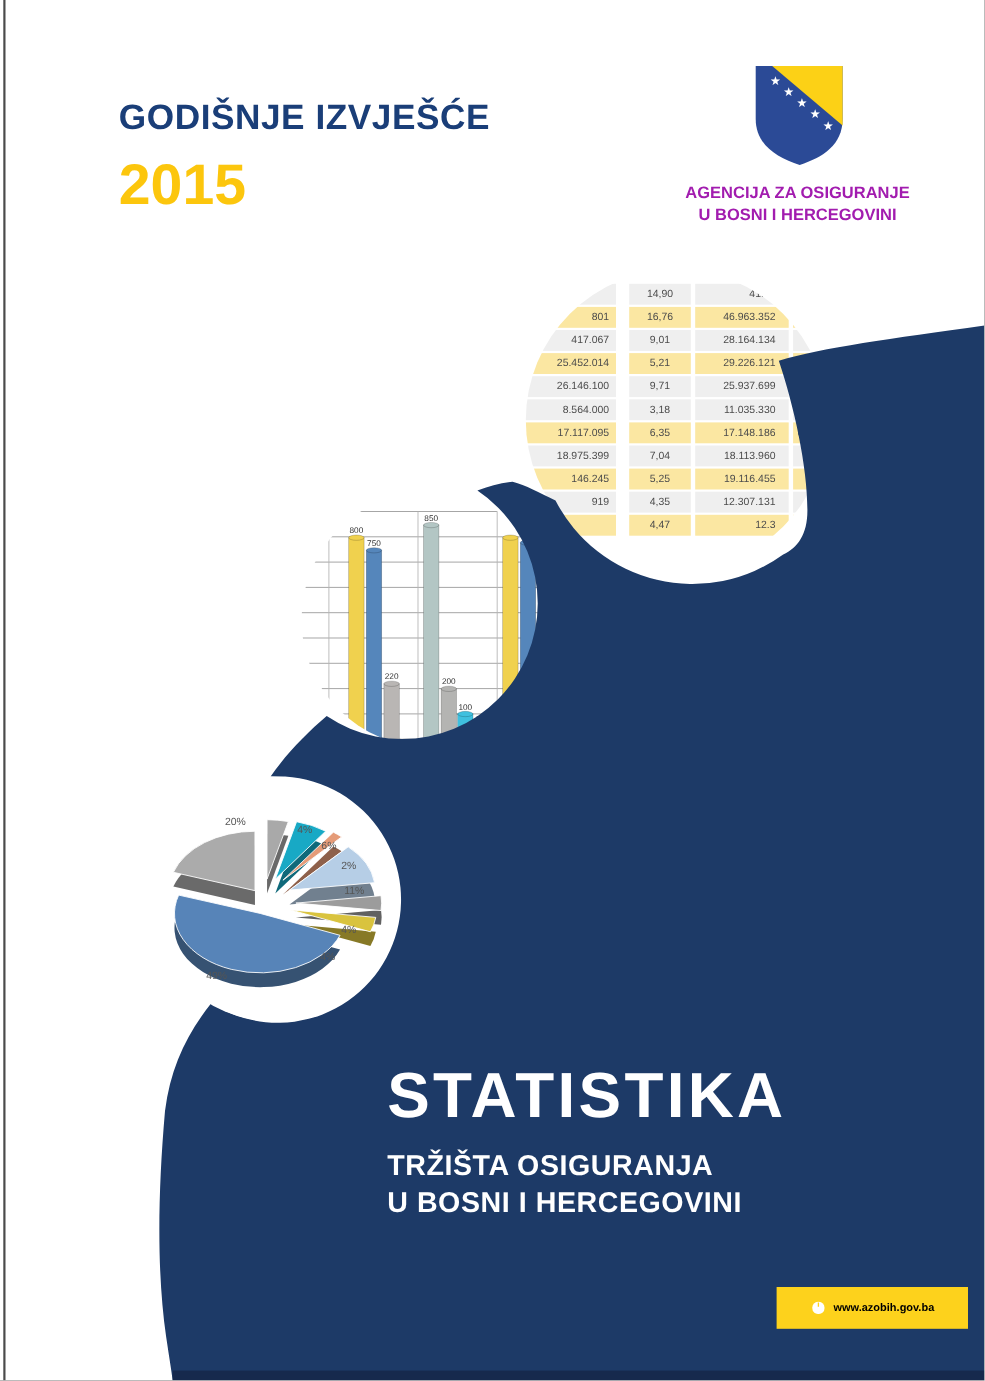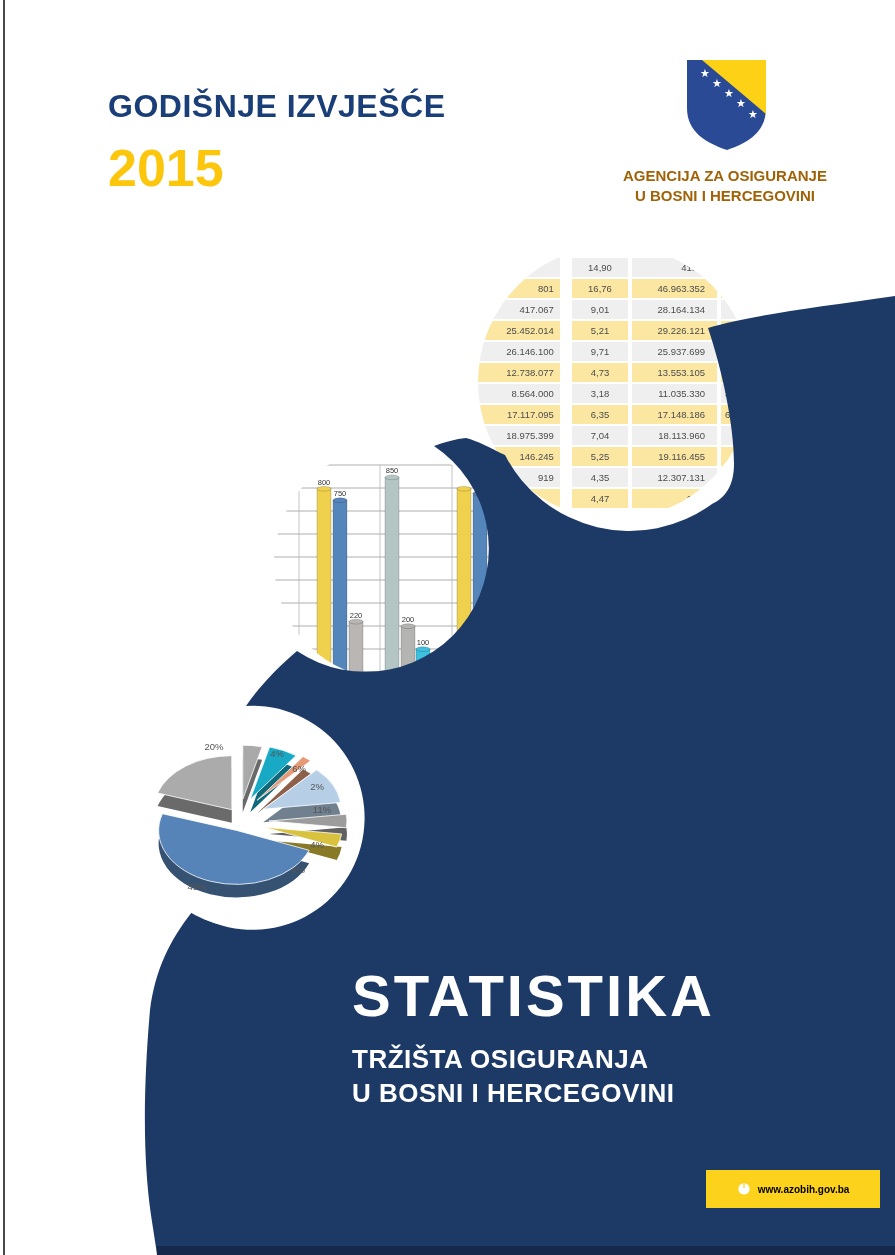--- a/index.html
+++ b/index.html
@@ -6,21 +6,21 @@
   .page{position:relative;width:895px;height:1255px;background:#ffffff;overflow:hidden;
         font-family:"Liberation Sans","DejaVu Sans",sans-serif;}
   .scan-edge{position:absolute;left:3px;top:0;width:2px;height:100%;background:#4a4a4a;z-index:5;}
   
   .report-title{position:absolute;left:108px;top:88px;font-size:32px;font-weight:bold;
                 color:#1a3e78;letter-spacing:.5px;z-index:3;}
   .report-year{position:absolute;left:108px;top:138px;font-size:52px;font-weight:bold;
                color:#fcc60d;z-index:3;}
   .logo-wrap{position:absolute;left:650px;top:56px;width:150px;z-index:3;}
   .agency-name{position:absolute;left:600px;top:166px;width:250px;text-align:center;
-               font-size:15px;font-weight:bold;color:#a16207;line-height:20px;z-index:3;}
+               font-size:15px;font-weight:bold;color:#a21caf;line-height:20px;z-index:3;}
   
   .table-circle{position:absolute;left:478px;top:245px;width:274px;height:274px;border-radius:50%;
                 background:#fff;overflow:hidden;z-index:1;}
   .table-wrap{position:absolute;left:-8px;top:13px;width:306px;}
   .t-row{height:19px;margin-bottom:2px;display:flex;}
   .t-row .c{height:19px;line-height:19px;font-size:9.5px;color:#4c4c4c;}
   .t-row .c1{width:92px;text-align:right;padding-right:6px;}
   .t-row .c2{width:62px;text-align:center;margin-left:12px;}
   .t-row .c3{width:80px;text-align:right;padding-right:12px;margin-left:4px;}
   .t-row .c4{width:56px;text-align:left;padding-left:4px;margin-left:4px;}
@@ -89,26 +89,20 @@
           <div class="c c1" style="background: rgb(251, 231, 162);">25.452.014</div>
           <div class="c c2" style="background: rgb(251, 231, 162);">5,21</div>
           <div class="c c3" style="background: rgb(251, 231, 162);">29.226.121</div>
           <div class="c c4" style="background: rgb(251, 231, 162);">1</div>
         </div>
         <div class="t-row">
           <div class="c c1" style="background: rgb(239, 239, 239);">26.146.100</div>
           <div class="c c2" style="background: rgb(239, 239, 239);">9,71</div>
           <div class="c c3" style="background: rgb(239, 239, 239);">25.937.699</div>
           <div class="c c4" style="background: rgb(239, 239, 239);">9,</div>
-        </div>
-        <div class="t-row">
-          <div class="c c1" style="background: rgb(251, 231, 162);">12.738.077</div>
-          <div class="c c2" style="background: rgb(251, 231, 162);">4,73</div>
-          <div class="c c3" style="background: rgb(251, 231, 162);">13.553.105</div>
-          <div class="c c4" style="background: rgb(251, 231, 162);">4,7</div>
         </div>
         <div class="t-row">
           <div class="c c1" style="background: rgb(239, 239, 239);">8.564.000</div>
           <div class="c c2" style="background: rgb(239, 239, 239);">3,18</div>
           <div class="c c3" style="background: rgb(239, 239, 239);">11.035.330</div>
           <div class="c c4" style="background: rgb(239, 239, 239);">3,8</div>
         </div>
         <div class="t-row">
           <div class="c c1" style="background: rgb(251, 231, 162);">17.117.095</div>
           <div class="c c2" style="background: rgb(251, 231, 162);">6,35</div>

